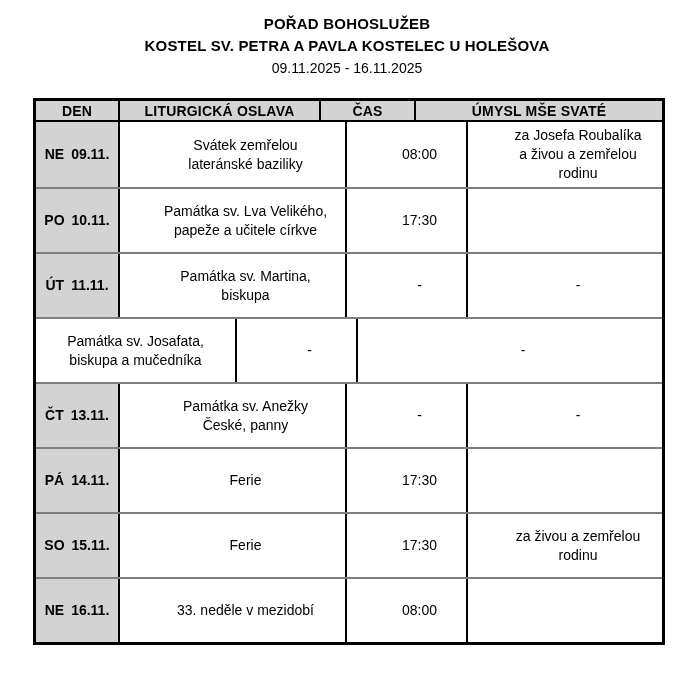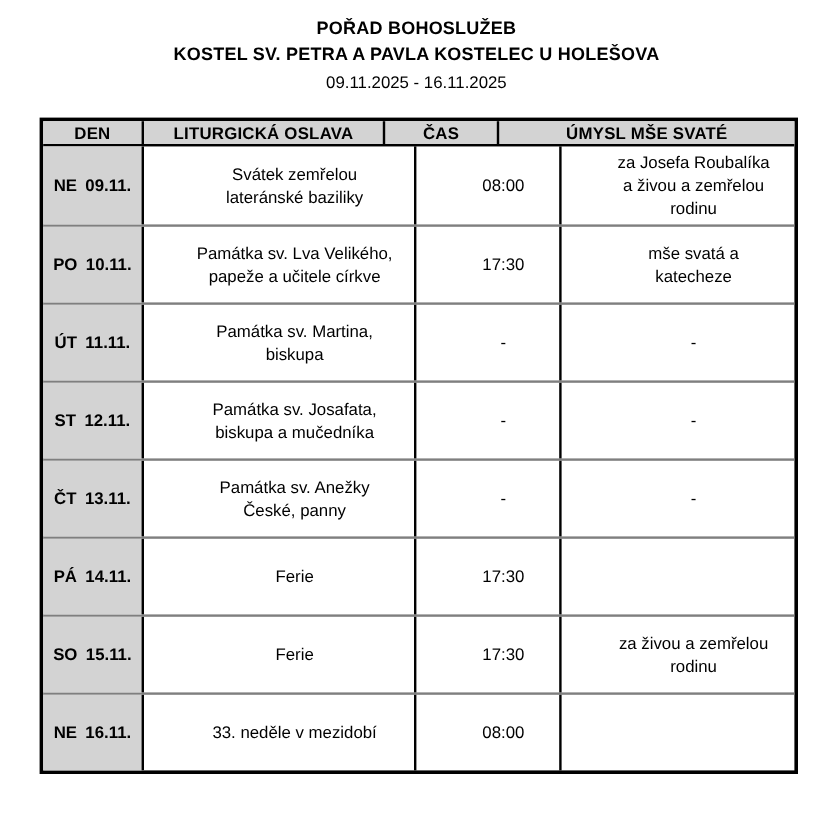--- a/index.html
+++ b/index.html
@@ -102,38 +102,33 @@
     <div class="cell col-int">za Josefa Roubalíka a živou a zemřelou rodinu</div>
   </div>
 
   <div class="drow">
     <div class="cell col-day">
       <span>PO</span>
       <span>10.11.</span>
     </div>
     <div class="cell col-cel">Památka sv. Lva Velikého, papeže a učitele církve</div>
     <div class="cell col-time">17:30</div>
-    <div class="cell col-int">mše svatá a katecheze</div>
   </div>
 
   <div class="drow">
     <div class="cell col-day">
       <span>ÚT</span>
       <span>11.11.</span>
     </div>
     <div class="cell col-cel">Památka sv. Martina, biskupa</div>
     <div class="cell col-time">-</div>
     <div class="cell col-int">-</div>
   </div>
 
   <div class="drow">
-    <div class="cell col-day">
-      <span>ST</span>
-      <span>12.11.</span>
-    </div>
     <div class="cell col-cel">Památka sv. Josafata, biskupa a mučedníka</div>
     <div class="cell col-time">-</div>
     <div class="cell col-int">-</div>
   </div>
 
   <div class="drow">
     <div class="cell col-day">
       <span>ČT</span>
       <span>13.11.</span>
     </div>

